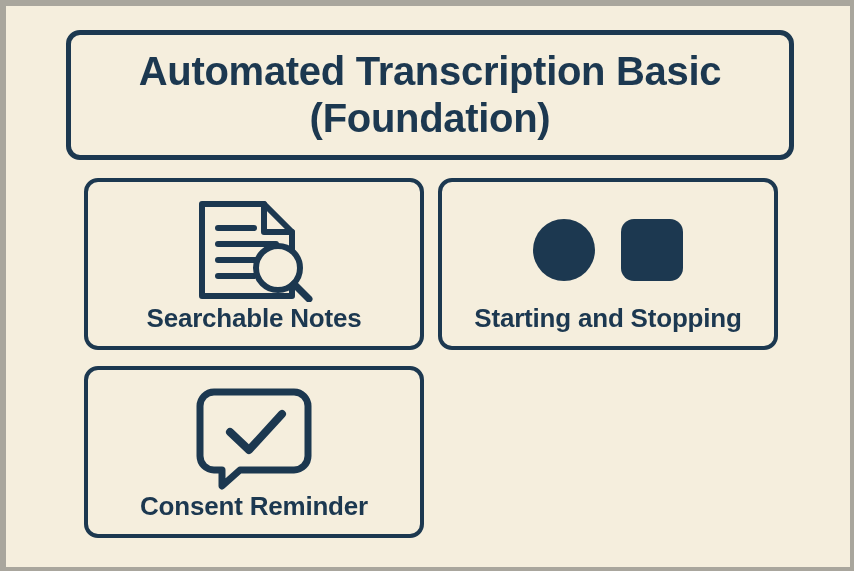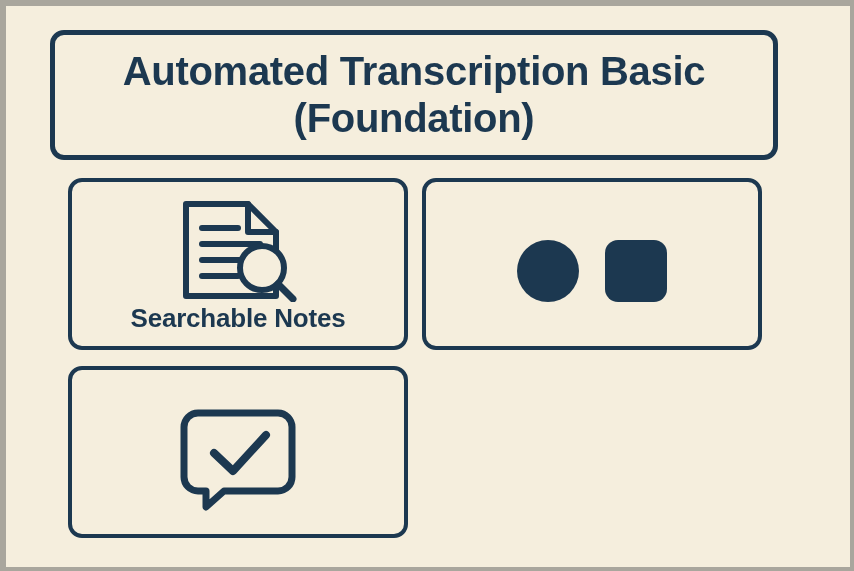--- a/index.html
+++ b/index.html
@@ -22,21 +22,21 @@
     top: 6px;
     width: 844px;
     height: 561px;
     background: #f5eedd;
     box-sizing: border-box;
   }
 
   
   .title-box {
     position: absolute;
-    left: 44px;
+    left: 60px;
     top: 24px;
     width: 728px;
     height: 130px;
     border: 5px solid #1c3850;
     border-radius: 14px;
     box-sizing: border-box;
     display: flex;
     align-items: center;
     justify-content: center;
     background: transparent;
@@ -48,21 +48,21 @@
     line-height: 1.18;
     text-align: center;
     letter-spacing: -0.3px;
     padding: 0 18px;
     white-space: pre-line;
   }
 
   
   .grid {
     position: absolute;
-    left: 62px;
+    left: 78px;
     top: 172px;
     width: 694px;
     height: 360px;
     display: grid;
     grid-template-columns: 340px 340px;
     grid-template-rows: 172px 172px;
     column-gap: 14px;
     row-gap: 16px;
   }
   .card {
@@ -144,27 +144,29 @@
         <div class="card-label">Searchable Notes</div>
       </div>
 
       <div class="card">
         <div class="card-icon">
           <div class="shape-row">
             <div class="rec-circle"></div>
             <div class="stop-square"></div>
           </div>
         </div>
+        <div class="card-label">Starting and Stopping</div>
       </div>
 
 
       <div class="card">
         <div class="card-icon">
           <svg width="120" height="104" viewBox="0 0 120 104" aria-hidden="true">
             <path d="M20 6 H100 a14 14 0 0 1 14 14 V70 a14 14 0 0 1 -14 14 H46 L28 100 V84 H20 a14 14 0 0 1 -14 -14 V20 a14 14 0 0 1 14 -14 Z" fill="none" stroke="#1c3850" stroke-width="7" stroke-linejoin="round" stroke-linecap="round"></path>
             <path d="M36 46 L55 64 L88 28" fill="none" stroke="#1c3850" stroke-width="8" stroke-linecap="round" stroke-linejoin="round"></path>
           </svg>
         </div>
+        <div class="card-label">Consent Reminder</div>
       </div>
 
     </div>
   </div>
 </div>
 
 </body></html>

